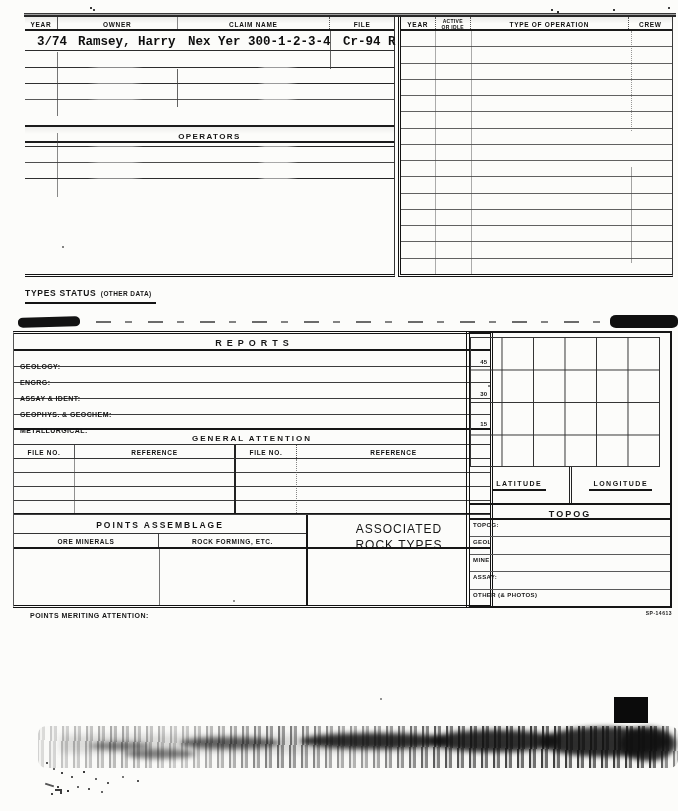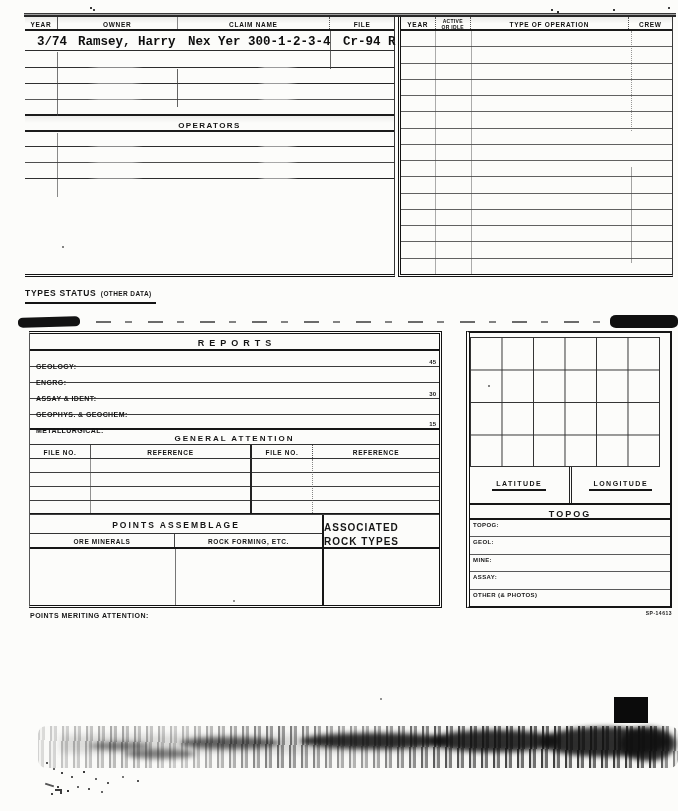--- a/index.html
+++ b/index.html
@@ -33,42 +33,42 @@
   .th.bl-faint  { border-left:1px solid #888; }
   .th.bl-dotted { border-left:1px dotted #555; }
   .th-2line { display:flex; flex-direction:column; align-items:center; padding-top:2px;
               font-size:5px; letter-spacing:.3px; line-height:1.15; }
   .drow { position:absolute; left:0; top:16px; width:100%; height:18px; border-bottom:1px solid #2c2c2c; }
   .hl { position:absolute; left:0; right:0; height:1px;
         background:linear-gradient(90deg,#303030 0 17%, #8a8a8a 20% 29%, #2d2d2d 32% 63%, #9a9a9a 65% 71%, #242424 74% 100%); }
   .band { position:absolute; left:0; right:0; height:18px;
           border-top:2px solid #1c1c1c; border-bottom:2px solid #1c1c1c;
           text-align:center; font-weight:bold; font-size:8px; letter-spacing:1.4px; padding-top:5px;
-          background:linear-gradient(180deg, rgba(0,0,0,.06), transparent 50%); }
+          background:linear-gradient(180deg, rgba(0,0,0,.06), transparent 50%);margin-top:11px; }
   .vt { position:absolute; width:1px; background:#3d3d3d; }
   .erows { position:absolute; left:0; right:0; top:14px; bottom:0; display:flex; flex-direction:column; }
   .erow { flex:1; border-bottom:1px solid rgba(45,45,45,.75); }
   .erow:last-child { border-bottom:none; }
   .vl { position:absolute; width:1px; background:#4a4a4a; }
   .vl-dot { position:absolute; width:0; border-left:1px dotted #555; }
 
   
   .land { position:absolute; left:25px; top:282px; border-bottom:2px solid #141414; padding:0 4px 2px 0; }
   .ls-main { font-weight:bold; font-size:8.5px; letter-spacing:.7px; }
   .ls-sub  { font-weight:bold; font-size:6.5px; letter-spacing:.4px; }
 
   
   .blob-l { position:absolute; left:18px; top:317px; width:62px; height:10px; background:#131313;
             border-radius:5px / 4px; transform:rotate(-1.5deg); }
   .dashline { position:absolute; left:96px; top:321px; width:512px; height:2px; opacity:.75;
     background:repeating-linear-gradient(90deg,#3a3a3a 0 15px, transparent 15px 29px, #5a5a5a 29px 36px, transparent 36px 52px); }
   .blob-r { position:absolute; left:610px; top:315px; width:68px; height:13px; background:#101010; border-radius:6px / 5px; }
 
   
-  .reports { position:absolute; left:29px; top:331px; width:413px; height:277px;
+  .reports { position:absolute; left:13px; top:331px; width:480px; height:277px;
              border-top:3px double #121212; border-bottom:3px double #121212;
              border-left:1px solid #555; border-right:3px double #121212; }
   .rep-title { height:17px; border-bottom:2px solid #161616; text-align:center;
                font-weight:bold; font-size:9px; letter-spacing:5px; padding:4px 0 0 5px; }
   .rep-row { position:relative; height:16px; border-bottom:1px solid #3c3c3c; padding:4px 0 0 6px; }
   .rep-row.heavy { border-bottom:2px solid #161616; height:15px; }
   .rep-num { position:absolute; right:3px; bottom:1px; font-weight:bold; font-size:6px; letter-spacing:0; }
   .gr-title { height:15px; border-bottom:1px solid #333; text-align:center;
               font-weight:bold; font-size:8px; letter-spacing:2px; padding-top:4px; }
   .gr-head { display:flex; height:14px; border-bottom:1px solid #333; }
@@ -79,22 +79,22 @@
   .min-sec { display:flex; height:90px; }
   .min-left { width:294px; border-right:2px solid #161616; display:flex; flex-direction:column; }
   .min-title { height:19px; border-bottom:1px solid #333; text-align:center;
                font-weight:bold; font-size:8.5px; letter-spacing:2px; padding-top:5px; }
   .min-cols { display:flex; height:15px; border-bottom:2px solid #161616; }
   .mc { font-weight:bold; font-size:6.5px; letter-spacing:.6px; text-align:center; padding-top:4px; }
   .mc1 { width:145px; border-right:1px solid #444; }
   .mc2 { flex:1; }
   .min-body { flex:1; position:relative; }
   .min-right { flex:1; display:flex; flex-direction:column; }
-  .assoc-head { height:34px; border-bottom:2px solid #161616; 
-                font-weight:bold; font-size:10px; letter-spacing:1px; line-height:1.35; padding-top:6px; }
+  .assoc-head { height:34px; border-bottom:2px solid #161616; text-align:center;
+                font-weight:normal; font-size:12px; letter-spacing:1px; line-height:1.35; padding-top:6px; }
   .points { position:absolute; left:30px; top:612px; font-weight:bold; font-size:7px; letter-spacing:.5px; }
 
   
   .panel { position:absolute; left:466px; top:331px; width:206px; height:277px;
            border:2px solid #161616; border-left:4px double #121212; }
   .coord-grid { position:absolute; left:0; top:4px; right:10px; height:130px;
     border-right:1px solid #333; border-bottom:1px solid #333;
     background:
       linear-gradient(90deg,#333 1px, transparent 1px) 0 0 / calc(100%/6) 100%,
       linear-gradient(0deg, transparent calc(100% - 1px), #333 calc(100% - 1px)) 0 0 / 100% 32.5px; }

